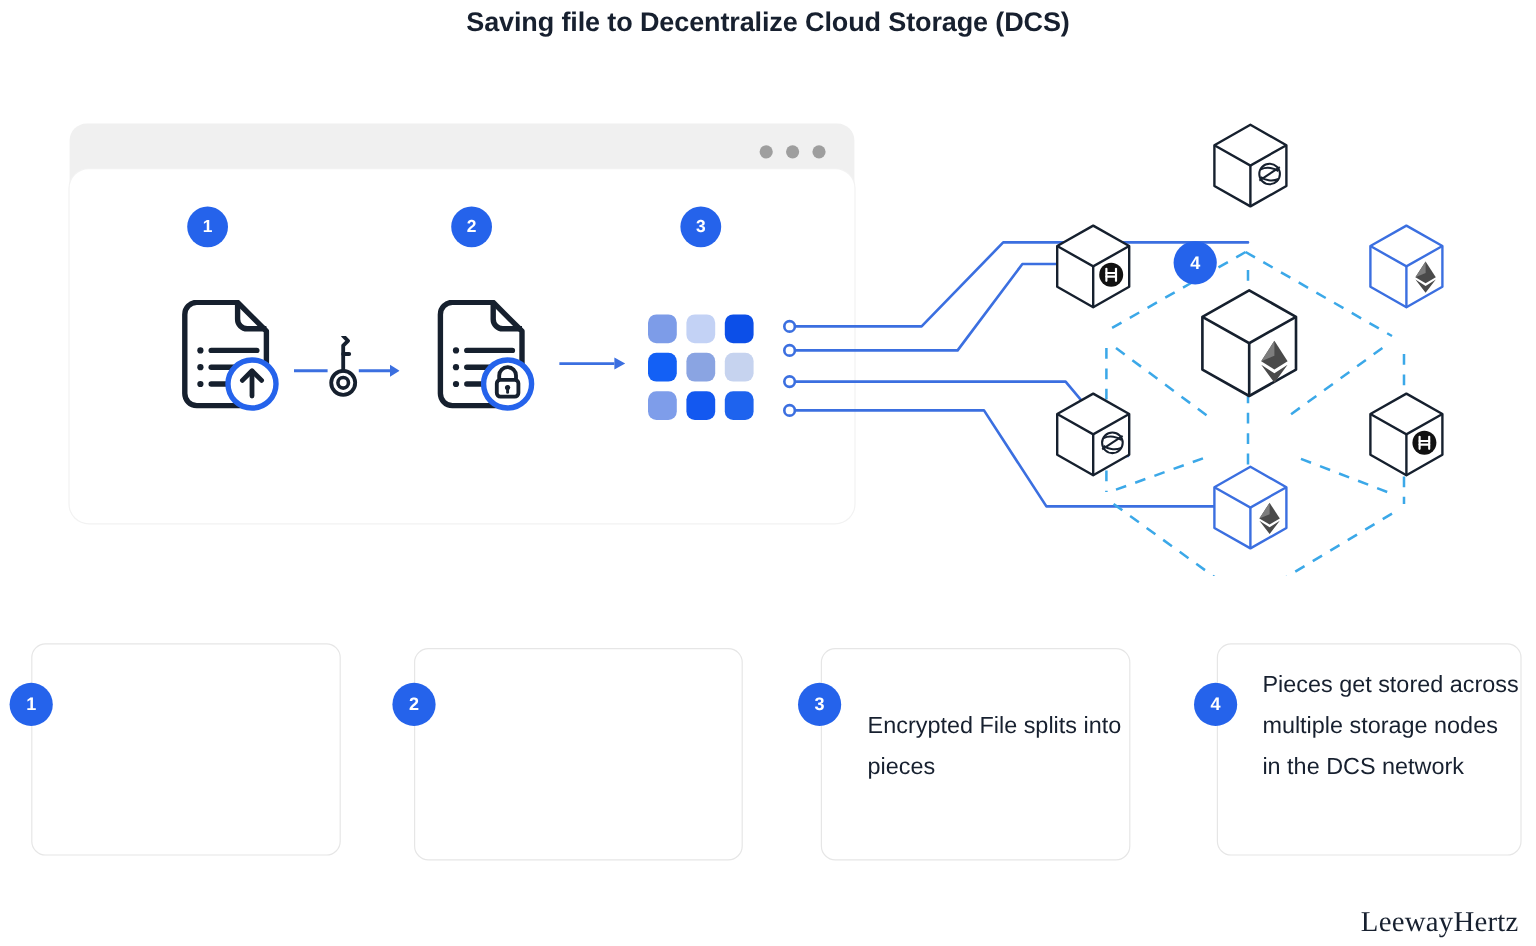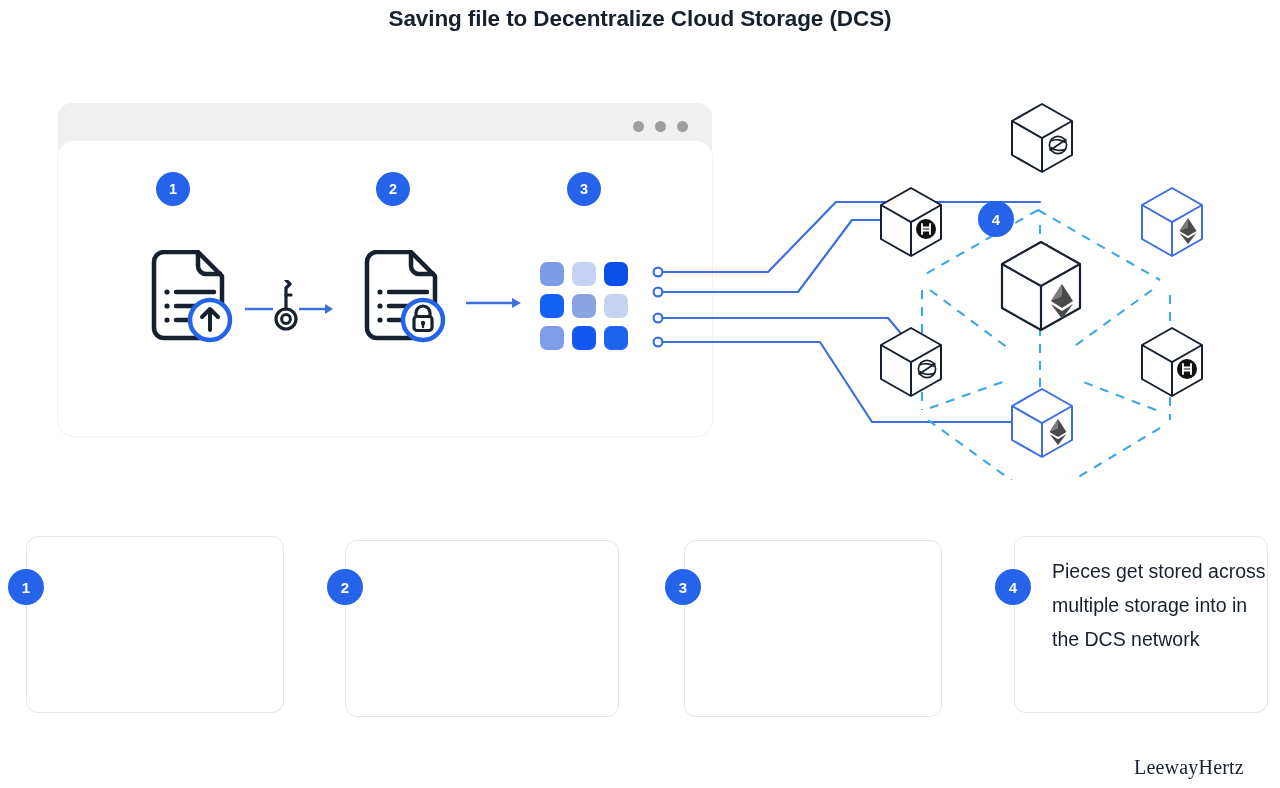--- a/index.html
+++ b/index.html
@@ -188,21 +188,21 @@
   .ct2 { left: 381px;  top: 606px; width: 230px; }
   .ct3 { left: 723px;  top: 588px; width: 215px; }
   .ct4 { left: 1052px; top: 554px; width: 215px; }
 
   
   .brand {
     position: absolute;
     left: 1134px;
     top: 756px;
     font-family: "Liberation Serif", serif;
-    font-size: 20px;
+    font-size: 24px;
     color: #17202f;
     letter-spacing: 0.2px;
   }
 </style>
 </head>
 <body>
 
 <div id="stage">
 
   <div class="title">Saving file to Decentralize Cloud Storage (DCS)</div>
@@ -429,17 +429,18 @@
     <div class="card c2"></div>
     <div class="card c3"></div>
     <div class="card c4"></div>
   </div>
 
   <div class="card-badge cb1">1</div>
   <div class="card-badge cb2">2</div>
   <div class="card-badge cb3">3</div>
   <div class="card-badge cb4">4</div>
 
-  <div class="card-text ct4">Pieces get stored across multiple storage into in the DCS network</div>
+  <div class="card-text ct3">Encrypted File splits into pieces</div>
+  <div class="card-text ct4">Pieces get stored across multiple storage nodes in the DCS network</div>
 
   <div class="brand">LeewayHertz</div>
 
 </div>
 
 </body></html>

